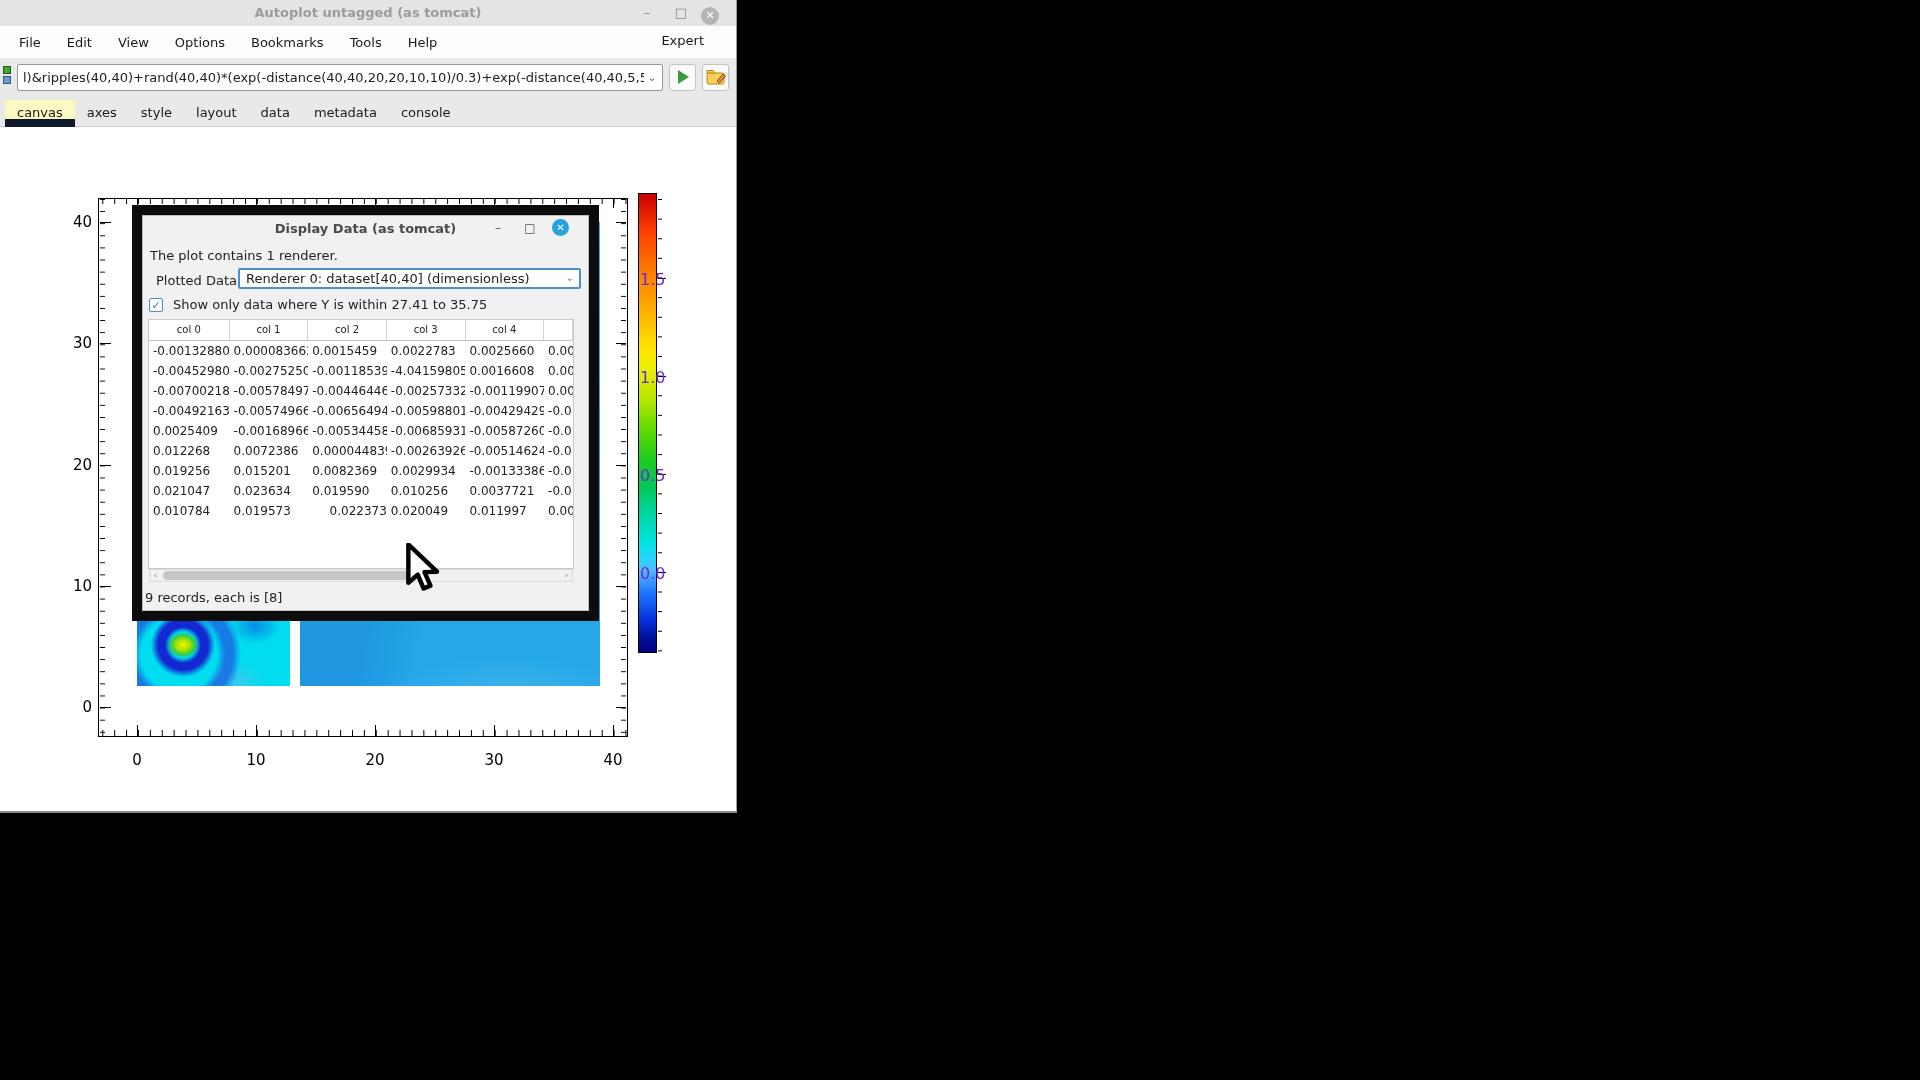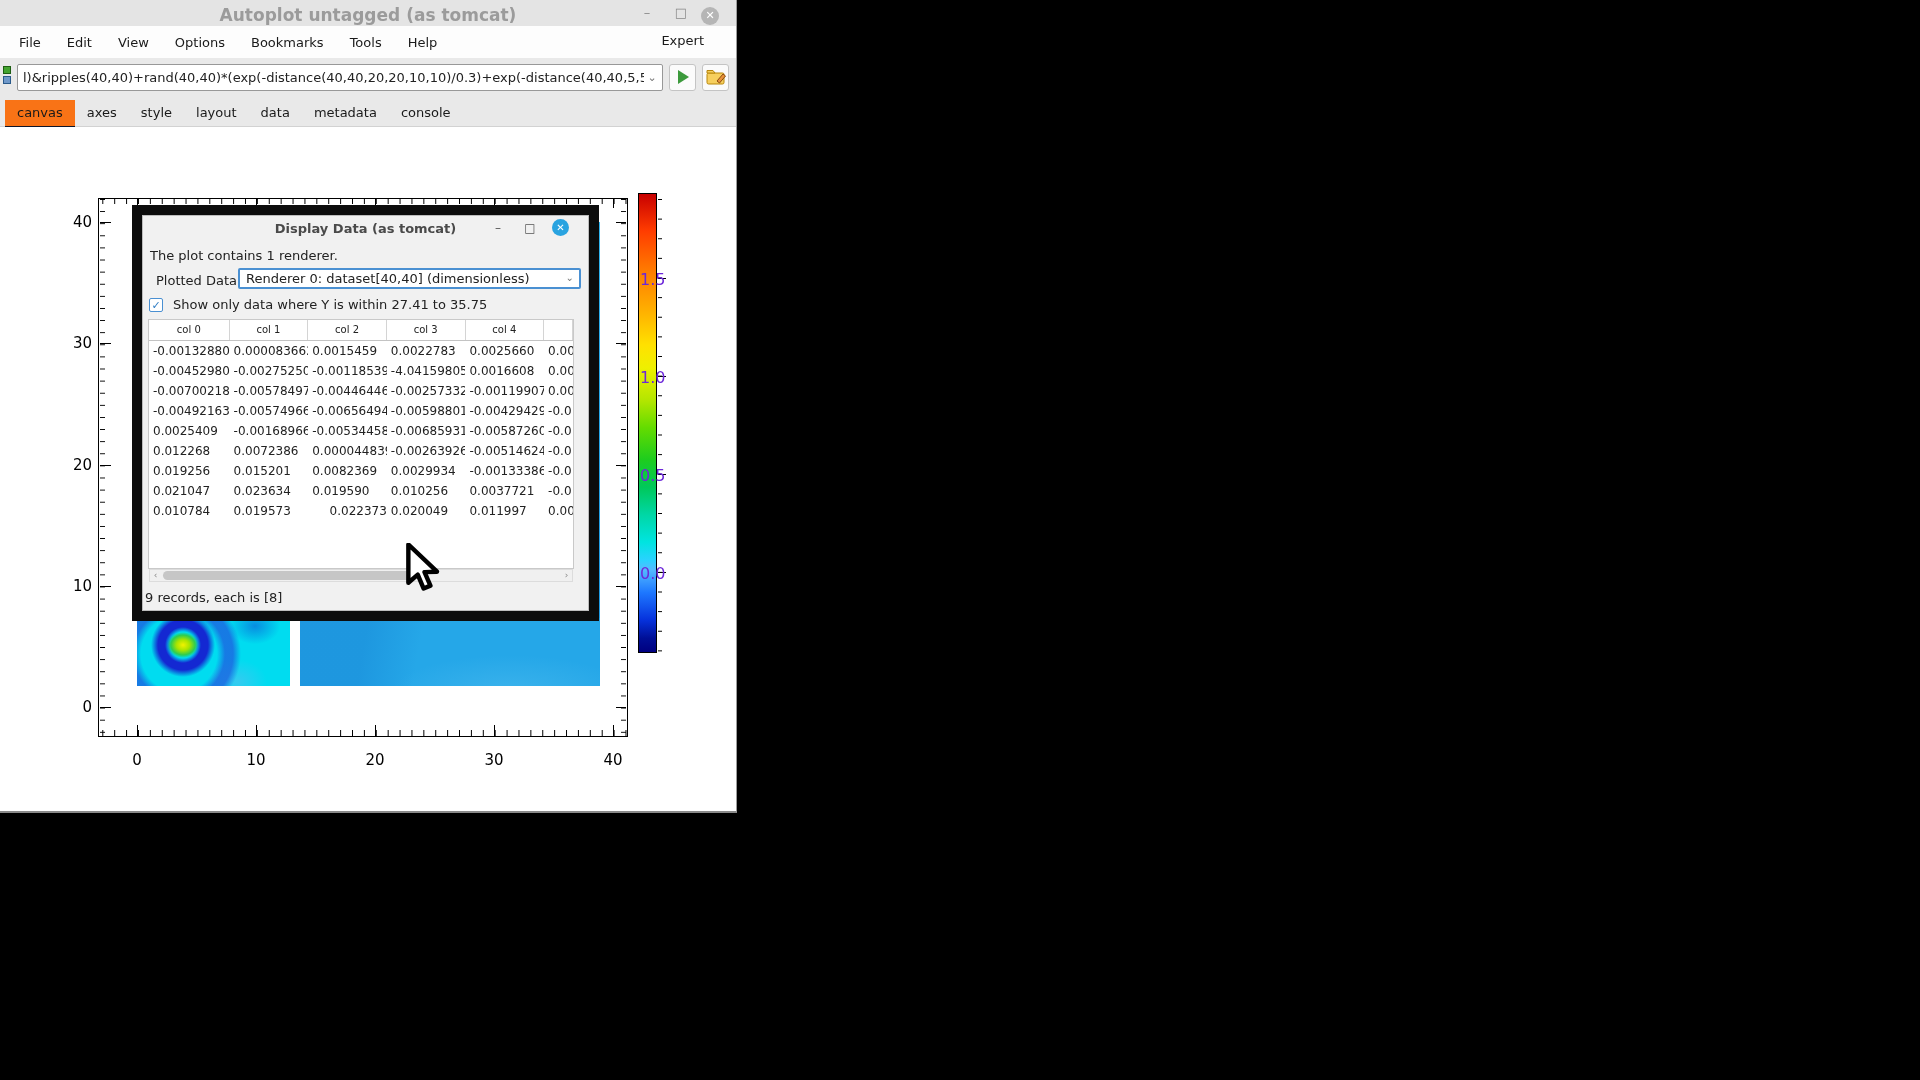--- a/index.html
+++ b/index.html
@@ -4,21 +4,21 @@
 <style>
   * { margin:0; padding:0; box-sizing:border-box; }
   html,body { width:1920px; height:1080px; background:#000; overflow:hidden;
               font-family:"DejaVu Sans","Liberation Sans",sans-serif; }
   .window { position:absolute; left:0; top:0; width:737px; height:813px;
             background:#fff; border-right:1px solid #9c9c9c; border-bottom:2px solid #8a8a8a; }
 
   
   .titlebar { position:absolute; left:0; top:0; width:100%; height:26px; background:#e4e4e4; }
   .titlebar .title { position:absolute; left:0; right:0; top:5px; text-align:center;
-                     font-size:17px; font-weight:bold; color:#9b9b9b; }
+                     font-size:13px; font-weight:bold; color:#9b9b9b; }
   .winbtn { position:absolute; top:0; width:26px; height:26px; text-align:center;
             line-height:26px; color:#8a8a8a; font-size:13px; }
   .winbtn.min { left:634px; }
   .winbtn.max { left:668px; }
   .closecirc { position:absolute; left:701px; top:7px; width:18px; height:18px; border-radius:50%;
                background:#b5b5b5; color:#fff; font-size:11px; font-weight:bold;
                text-align:center; line-height:18px; }
 
   
   .menubar { position:absolute; left:0; top:26px; width:100%; height:32px; background:#fdfdfd;
@@ -41,21 +41,21 @@
              border:1px solid #c4c4c4; border-radius:3px; }
   .playbtn { left:669px; }
   .playbtn .tri { position:absolute; left:8px; top:5px; width:0; height:0;
                   border-left:11px solid #3c9a3c; border-top:7px solid transparent; border-bottom:7px solid transparent; }
   .folderbtn { left:702px; }
 
   
   .tabsbar { position:absolute; left:0; top:100px; width:100%; height:27px; background:#e9e9e9;
              border-bottom:1px solid #d2d2d2; display:flex; padding-left:5px; }
   .tab { height:27px; padding:0 12px; font-size:13px; color:#1a1a1a; line-height:26px; }
-  .tab.active { background:#f97316; border-bottom:1px solid #0f172a; }
+  .tab.active { background:#fef9c3; border-bottom:8px solid #0f172a; }
 
   
   .canvas { position:absolute; left:0; top:127px; width:736px; height:662px; background:#fff; }
   .frame { position:absolute; left:98px; top:71px; width:530px; height:539px; border:1px solid #000; }
   .tickstrip { position:absolute; }
   .ts-bottom { left:99px; top:603px; width:528px; height:6px;
       background-image:linear-gradient(to right,#000 0 1px,transparent 1px);
       background-size:11.9px 6px; background-position-x:3.3px; background-repeat:repeat-x; }
   .ts-top { left:99px; top:72px; width:528px; height:5px;
       background-image:linear-gradient(to right,#000 0 1px,transparent 1px);

